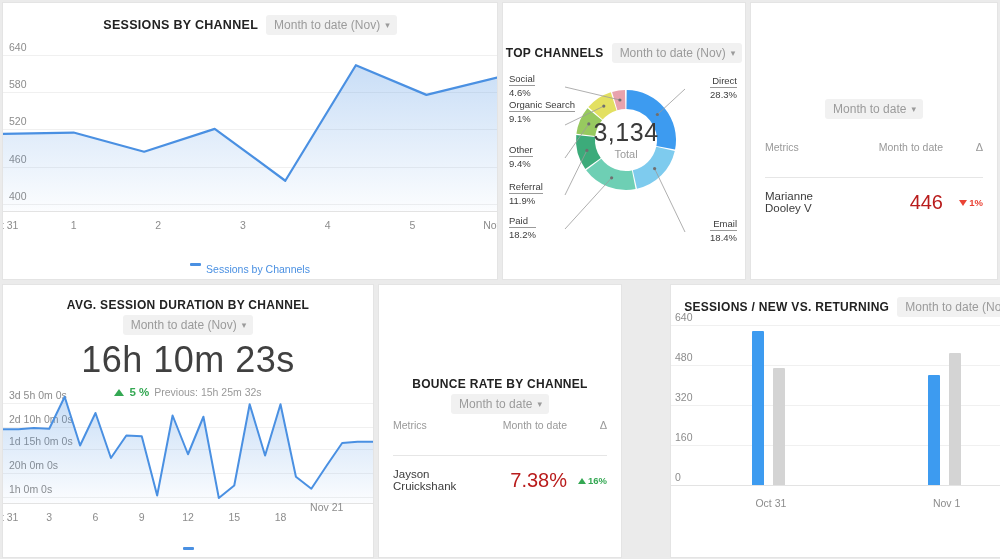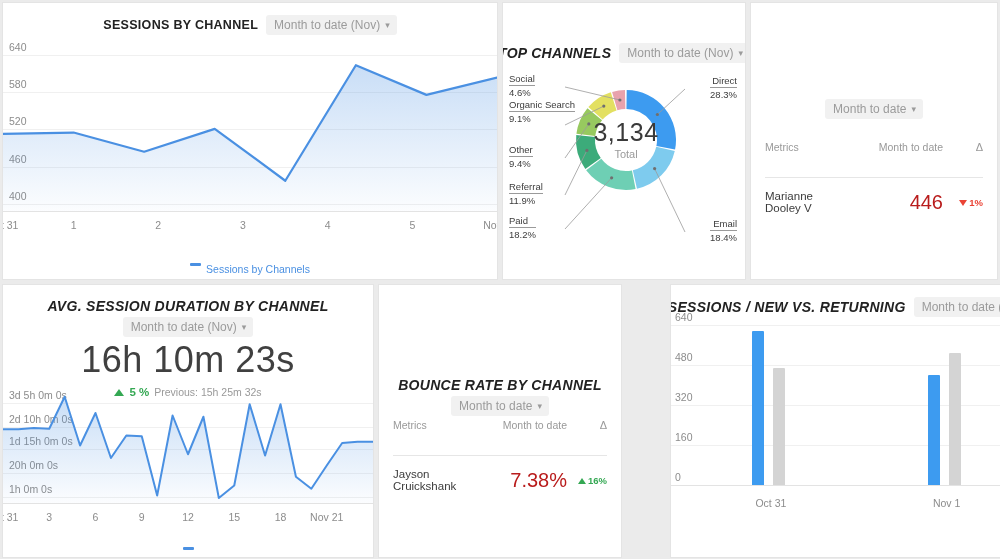--- a/index.html
+++ b/index.html
@@ -30,21 +30,21 @@
 
   .ttl-row {
     display: flex; align-items: center; justify-content: center;
     gap: 8px; padding-top: 12px;
   }
   .ttl-row.stack { flex-direction: column; gap: 3px; }
   .ptitle {
     font-size: 12.5px; font-weight: bold; color: #222;
     letter-spacing: .3px; white-space: nowrap;
   }
-  .ptitle.sm { font-size: 14px; font-style: italic; }
+  .ptitle.sm { font-size: 12px; }
   .dd {
     display: inline-flex; align-items: center; gap: 5px;
     background: #f1f1f1; border-radius: 3px;
     padding: 3px 7px 3px 8px;
     font-size: 12px; color: #9b9b9b; white-space: nowrap;
     cursor: pointer;
   }
   .dd .cv { font-size: 9px; color: #9b9b9b; line-height: 1; }
 
   
@@ -305,21 +305,21 @@
           <path d="M0.00 40.25 L15.42 40.25 L30.83 39.00 L46.25 39.75 L61.67 7.75 L77.08 56.50 L92.50 24.00 L107.92 69.00 L123.33 46.50 L138.75 47.25 L154.17 106.50 L169.58 26.50 L185.00 65.25 L200.42 27.75 L215.83 109.00 L231.25 96.50 L246.67 15.25 L262.08 66.50 L277.50 15.25 L292.92 87.75 L308.33 99.75 L323.75 76.50 L339.17 54.00 L354.58 52.75 L370.00 52.75 L370.00 114 L0.00 114 Z" fill="url(#c3-g)"></path>
           <path d="M0.00 40.25 L15.42 40.25 L30.83 39.00 L46.25 39.75 L61.67 7.75 L77.08 56.50 L92.50 24.00 L107.92 69.00 L123.33 46.50 L138.75 47.25 L154.17 106.50 L169.58 26.50 L185.00 65.25 L200.42 27.75 L215.83 109.00 L231.25 96.50 L246.67 15.25 L262.08 66.50 L277.50 15.25 L292.92 87.75 L308.33 99.75 L323.75 76.50 L339.17 54.00 L354.58 52.75 L370.00 52.75 " fill="none" stroke="#4a90e2" stroke-width="2" stroke-linejoin="round" stroke-linecap="round"></path>
         </svg>
         <div class="xlab" style="left: 0px; top: 122px;">Oct 31</div>
         <div class="xlab" style="left: 46.25px; top: 122px;">3</div>
         <div class="xlab" style="left: 92.5px; top: 122px;">6</div>
         <div class="xlab" style="left: 138.75px; top: 122px;">9</div>
         <div class="xlab" style="left: 185px; top: 122px;">12</div>
         <div class="xlab" style="left: 231.25px; top: 122px;">15</div>
         <div class="xlab" style="left: 277.5px; top: 122px;">18</div>
-        <div class="xlab" style="left: 323.75px; top: 122px; text-align: center;">Nov 21</div>
+        <div class="xlab" style="left: 323.75px; top: 112px; text-align: center;">Nov 21</div>
       </div>
     <div class="legend" style="top:262px;">
       <span class="lg">
         <span class="dash-m"></span>
       </span>
     </div>
   </div>
 
   <div class="panel" id="p-bounce">
     <div class="ttl-row stack" style="padding-top:92px;">

